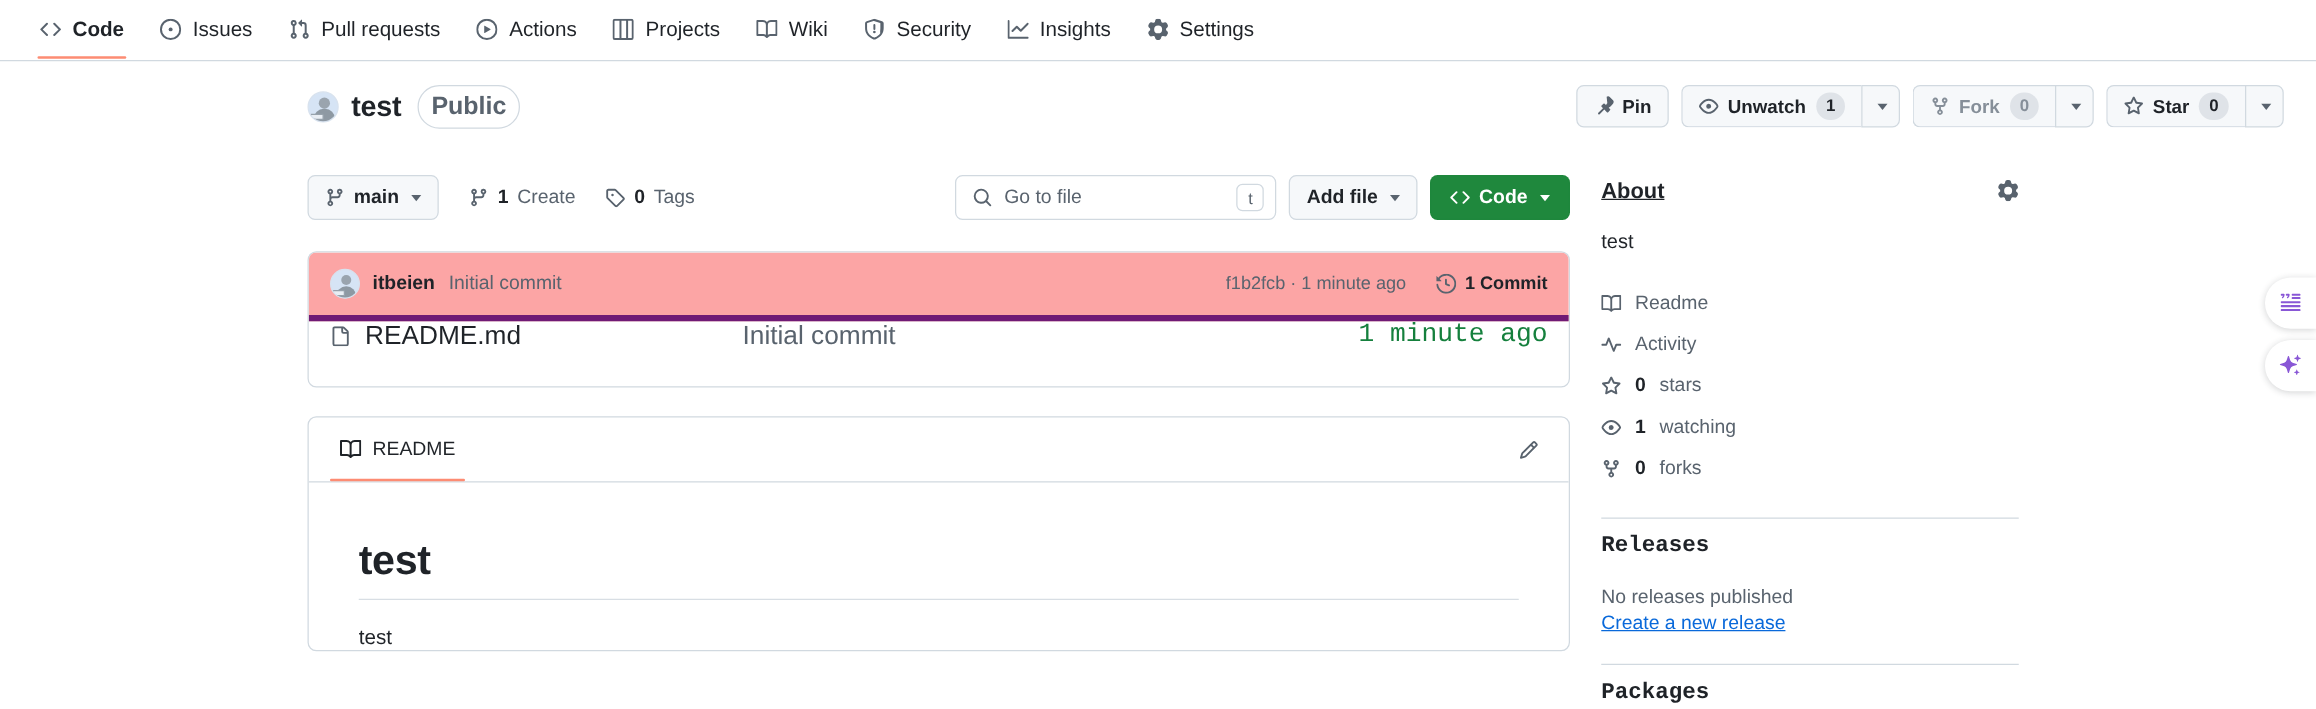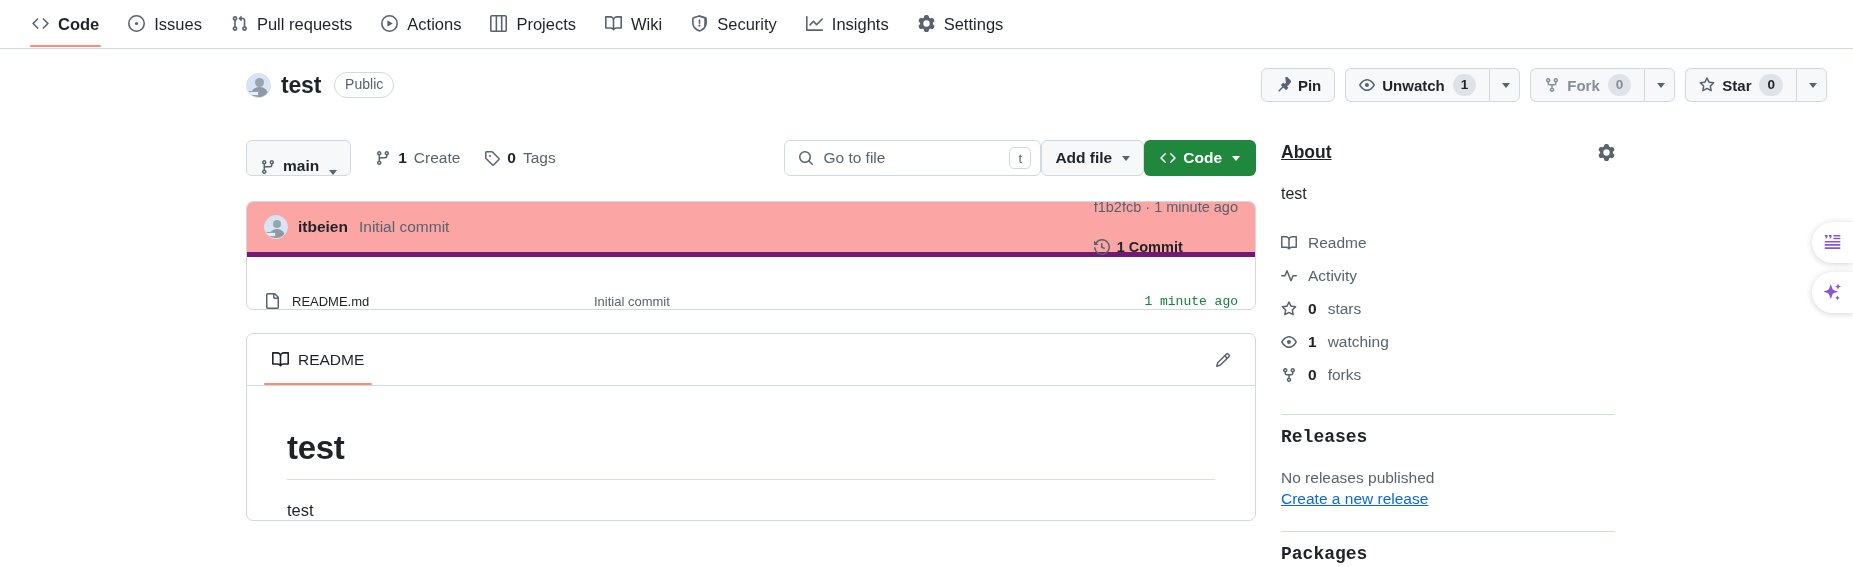--- a/index.html
+++ b/index.html
@@ -95,26 +95,27 @@
     border-radius: 1px;
   }
   .repo-name {
     font-size: 23px;
     font-weight: 700;
     color: #1f2328;
     margin-right: 13px;
     letter-spacing: -0.2px;
   }
   .visibility-badge {
-    font-size: 14px;
+    font-size: 20px;
     color: #59636e;
     border: 1px solid #d1d9e0;
     border-radius: 2em;
     padding: 1px 10px 2px;
     line-height: 1.5;
+    font-weight: bold;
   }
   .repo-actions {
     margin-left: auto;
     display: flex;
     align-items: center;
     gap: 10px;
   }
   .btn {
     display: inline-flex;
     align-items: center;
@@ -185,21 +186,21 @@
   }
 
   
   .file-toolbar {
     display: flex;
     align-items: center;
     height: 36px;
   }
   .branch-btn {
     display: inline-flex;
-    align-items: flex-end;
+    align-items: center;
     gap: 7px;
     height: 36px;
     padding: 0 13px;
     border: 1px solid #d1d9e0;
     border-radius: 6px;
     background: #f6f8fa;
     font-size: 15.5px;
     font-weight: 700;
     cursor: pointer;
     color: #1f2328;
@@ -213,20 +214,21 @@
     color: #59636e;
     margin-left: 24px;
     cursor: pointer;
   }
   .meta-link b { color: #1f2328; font-weight: 700; }
   .meta-link svg { color: #59636e; flex: none; }
   .toolbar-right {
     margin-left: auto;
     display: flex;
     align-items: center;
+    gap: 10px;
   }
   .gotofile {
     display: flex;
     align-items: center;
     gap: 9px;
     width: 257px;
     height: 36px;
     border: 1px solid #d1d9e0;
     border-radius: 6px;
     background: #ffffff;
@@ -289,35 +291,35 @@
   .commit-avatar .av-body {
     position: absolute; width: 16px; height: 10px;
     border-radius: 8px 8px 2px 2px; background: #8e99a3; left: 4px; top: 13px;
   }
   .commit-avatar .av-laptop {
     position: absolute; width: 10px; height: 5px; background: #e9eef4;
     border: 1px solid #97a2ac; left: 1px; top: 16px; border-radius: 1px;
   }
   .commit-author { font-size: 15.5px; font-weight: 700; color: #1f2328; margin-right: 11px; cursor: pointer; }
   .commit-msg { font-size: 15.5px; color: #59636e; cursor: pointer; }
-  .commit-right { margin-left: auto; display: flex; align-items: flex-start; gap: 24px; flex-direction: column; }
+  .commit-right { margin-left: auto; display: flex; align-items: flex-end; gap: 24px; }
   .commit-sha { font-size: 14.5px; color: #59636e; cursor: pointer; }
   .commit-count {
     display: inline-flex; align-items: center; gap: 7px;
     font-size: 14.5px; color: #1f2328; cursor: pointer;
   }
   .commit-count b { font-weight: 700; }
   .commit-count svg { color: #59636e; flex: none; }
 
   .file-row {
     display: flex;
-    align-items: flex-end;
+    align-items: flex-start;
     height: 52px;
     padding: 0 17px;
-    font-size: 13px;
+    font-size: 21px;
   }
   .file-name {
     display: flex; align-items: center; gap: 12px;
     width: 330px; color: #1f2328; cursor: pointer;
   }
   .file-name svg { color: #59636e; flex: none; }
   .file-commit { flex: 1; color: #59636e; cursor: pointer; }
   .file-time { color: #15803d; text-align: right; font-family: Liberation Mono, monospace; }
 
   

